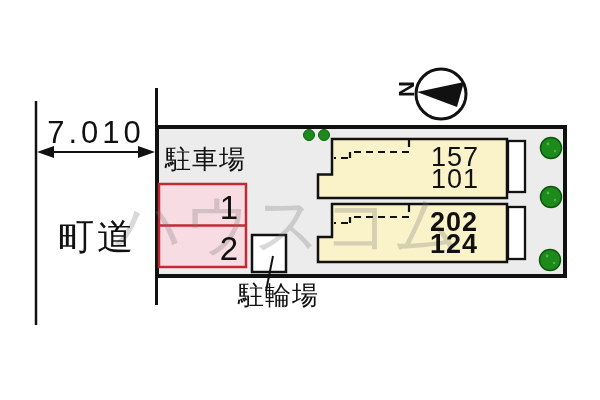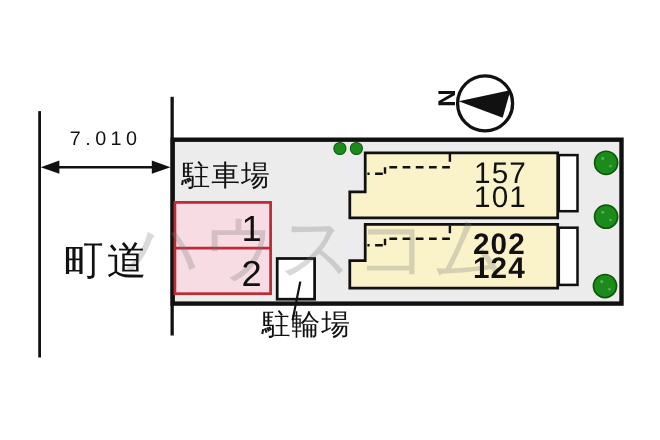--- a/index.html
+++ b/index.html
@@ -2,21 +2,21 @@
 <html><head>
 <meta charset="utf-8">
 <style>
   html,body{margin:0;padding:0;background:#fff;}
   #canvas{
     position:relative;width:600px;height:400px;background:#ffffff;overflow:hidden;
     font-family:"Liberation Sans",sans-serif;color:#111;
   }
   #geometry{position:absolute;left:0;top:0;z-index:1;}
   .label{position:absolute;z-index:10;white-space:nowrap;line-height:1;}
-  .dim-label{left:36px;top:117px;width:120px;text-align:center;font-size:18px;letter-spacing:4px;}
+  .dim-label{left:36px;top:117px;width:120px;text-align:center;font-size:31px;letter-spacing:4px;}
   .road-label{left:58px;top:219px;font-size:36px;letter-spacing:3px;}
   .parking-label{left:165px;top:146px;font-size:26px;letter-spacing:1px;}
   .space-num{position:absolute;left:158px;width:80px;text-align:right;font-size:33px;z-index:10;}
   .space-num.n1{top:189px;}
   .space-num.n2{top:230px;}
   .bike-label{left:238px;top:282px;font-size:26px;letter-spacing:1px;}
   .unit-label{position:absolute;width:70px;text-align:center;z-index:10;
               font-size:27px;line-height:21.5px;letter-spacing:1px;}
   .unit-label.u1{left:420px;top:147px;}
   .unit-label.u2{left:419px;top:212px;font-weight:bold;}

